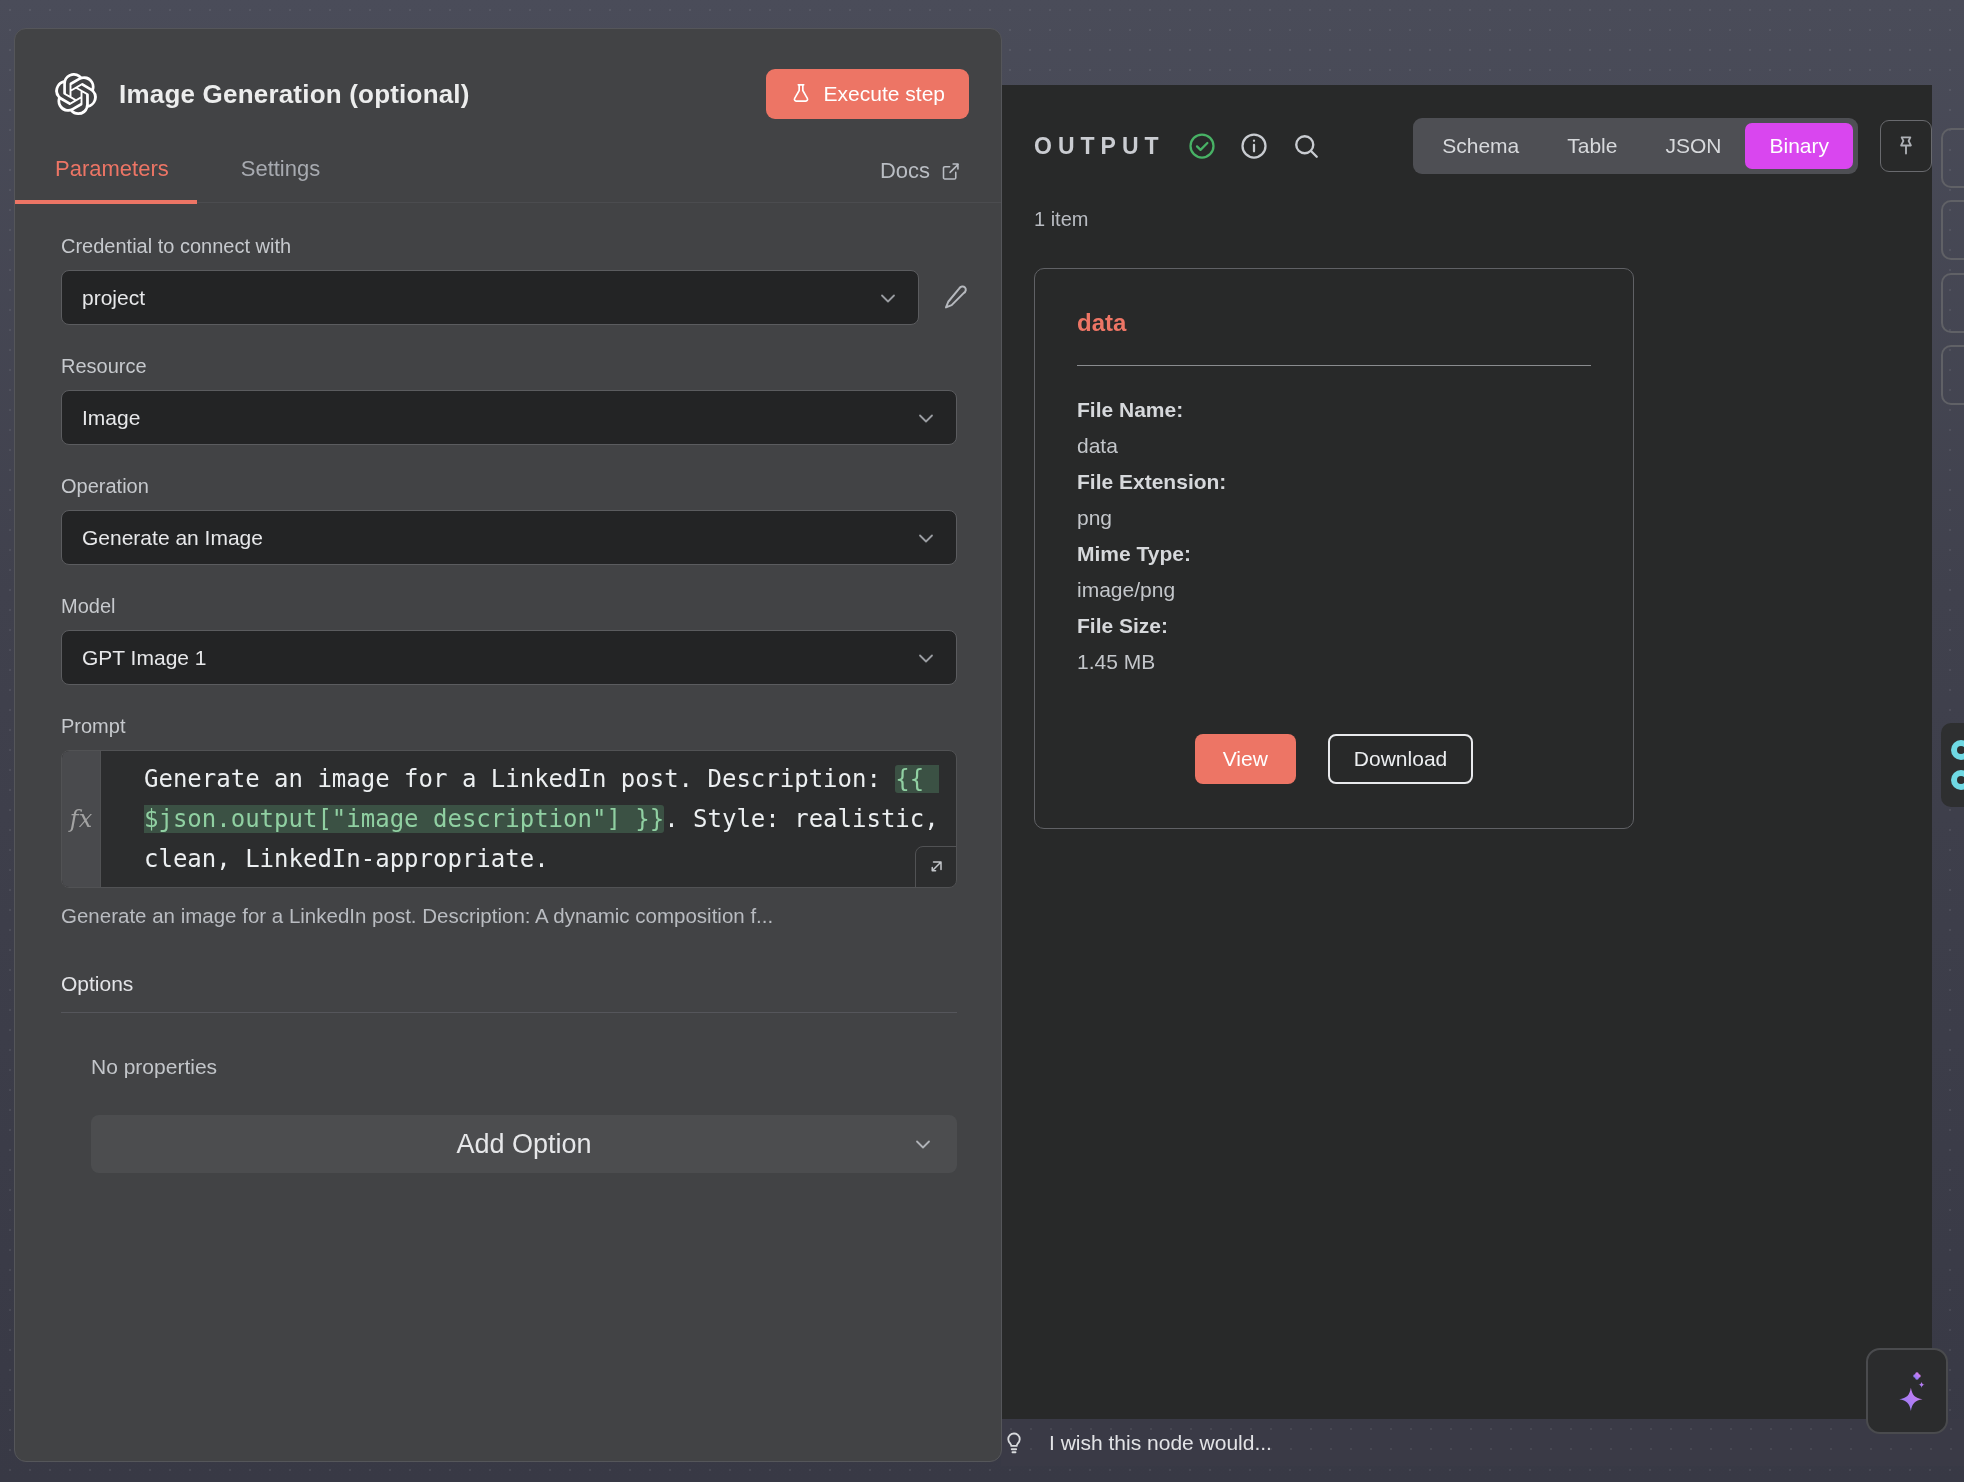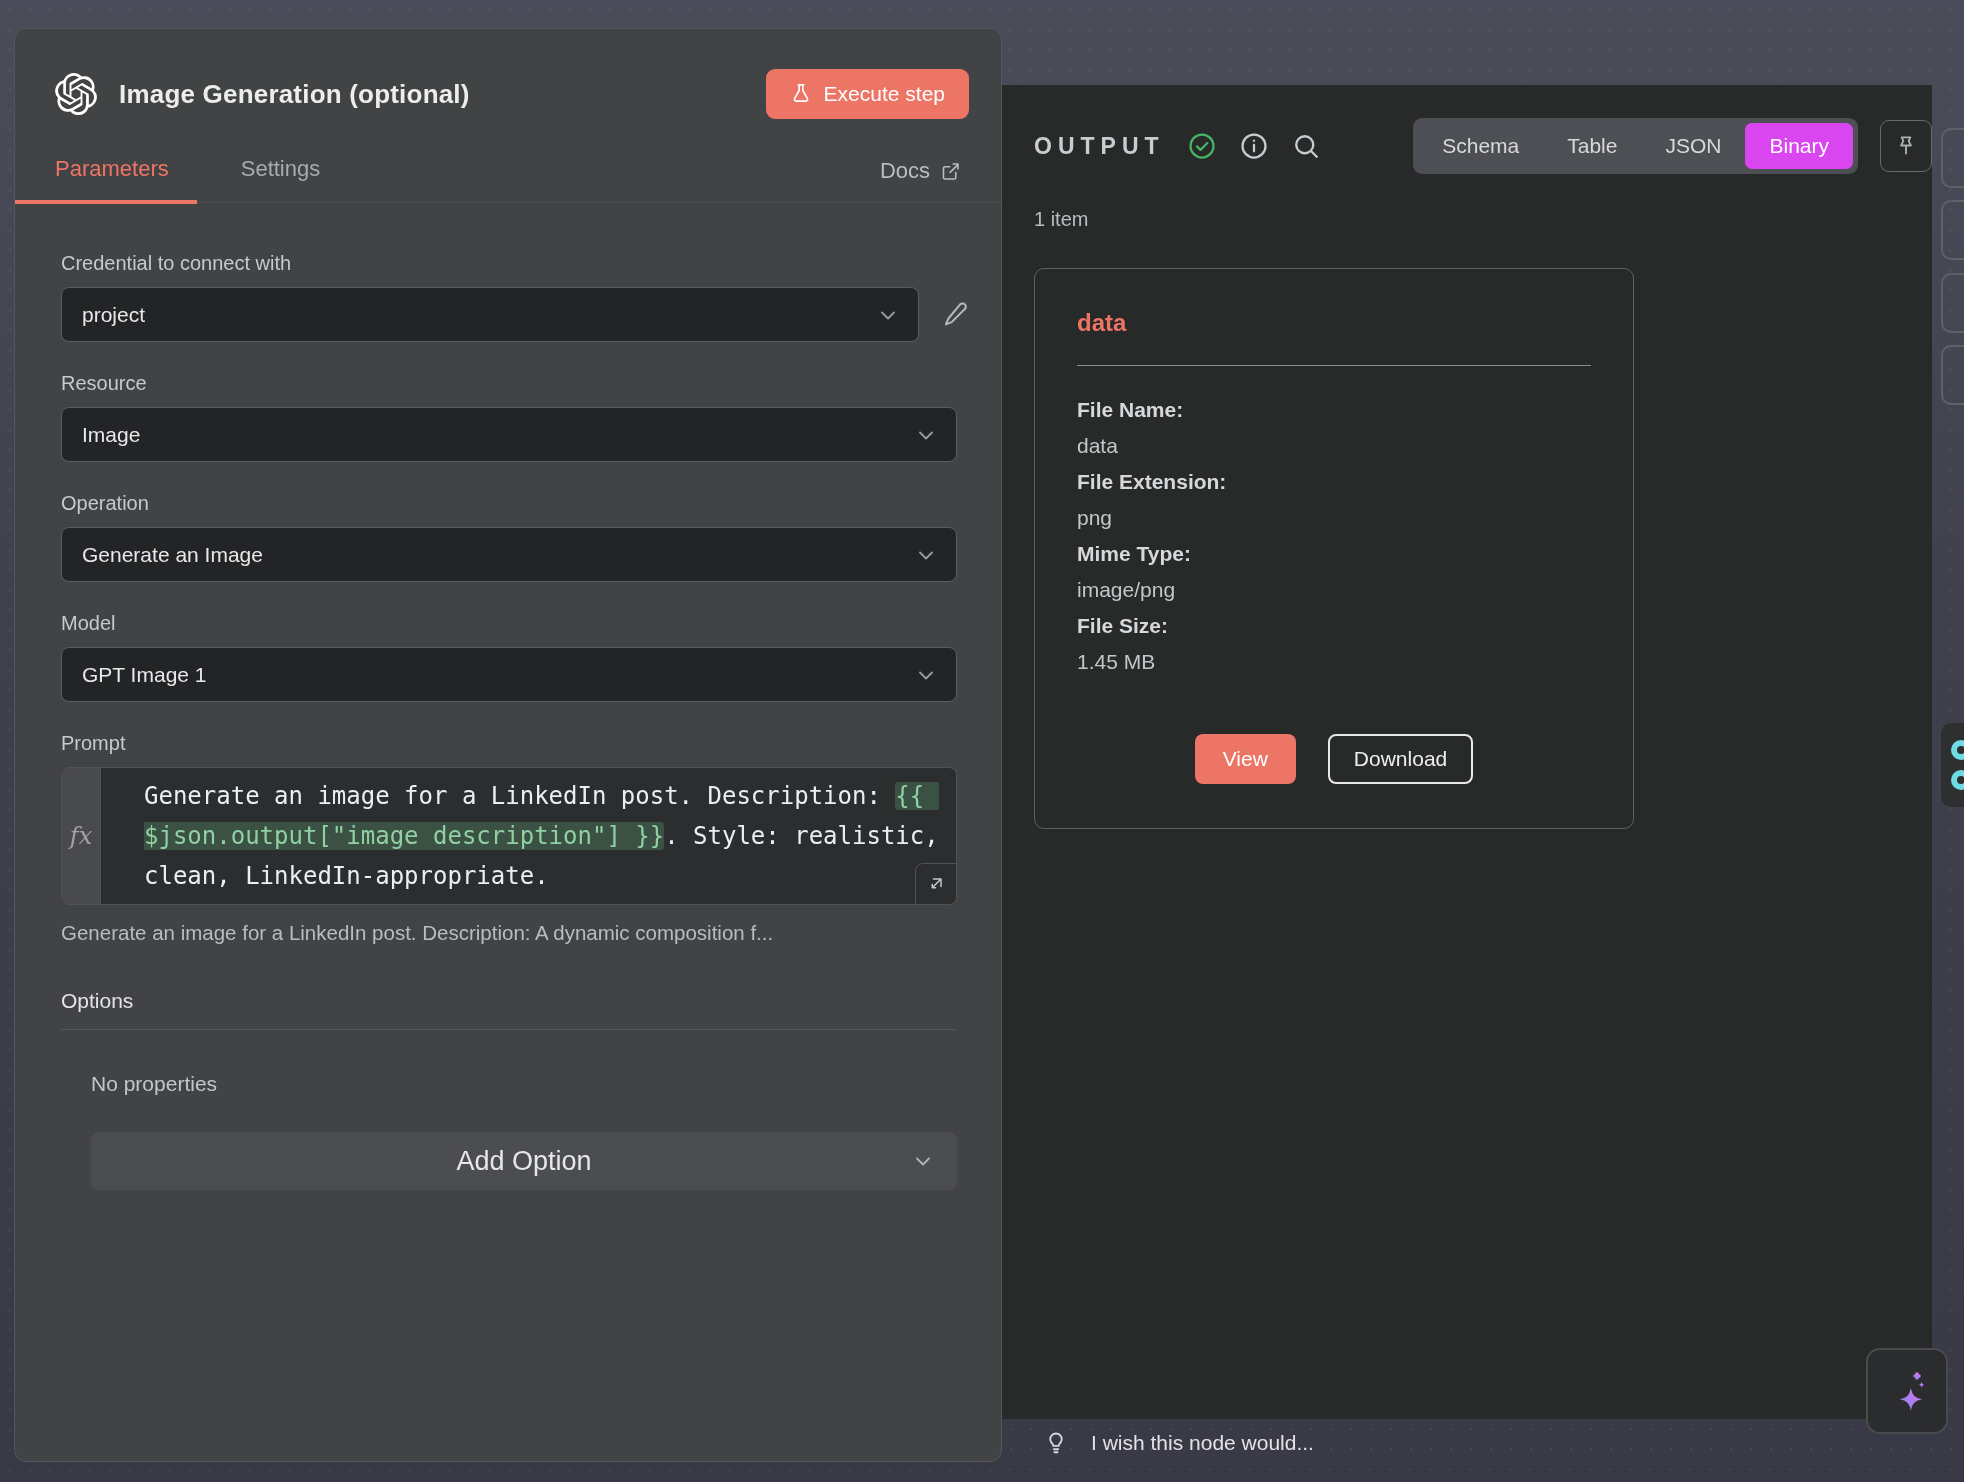--- a/index.html
+++ b/index.html
@@ -33,21 +33,21 @@
     padding:0 40px; height:54px; border-bottom:1px solid #4b4c4f; }
   .tab { font-size:22px; padding-bottom:20px; cursor:pointer; }
   .tab.active { color:#ed7565; font-weight:500; }
   .tab.inactive { color:#a7aab0; margin-left:72px; }
   .tab-underline { position:absolute; left:0; bottom:-2px; width:182px; height:4px; background:#ed7565; }
   .docs-link { margin-left:auto; display:flex; align-items:center; gap:10px;
     color:#b9bdc3; font-size:22px; padding-bottom:18px; cursor:pointer; }
 
   .params-scroll { flex:1; overflow:hidden; padding:30px 44px 0 46px; }
   .field-label { font-size:20px; color:#c6c9cd; margin:30px 0 12px 0; }
-  .field-label.first { margin-top:19px; }
+  .field-label.first { margin-top:2px; }
   .select {
     position:relative; height:55px; background:#232425; border:1px solid #5b5c5f;
     border-radius:8px; display:flex; align-items:center; padding:0 54px 0 20px;
     font-size:21px; color:#e7e8ea; cursor:pointer;
   }
   .select .chev { position:absolute; right:18px; top:50%; transform:translateY(-50%); }
   .cred-row { display:flex; align-items:center; gap:22px; }
   .cred-row .select { flex:0 0 858px; }
 
   
@@ -117,21 +117,21 @@
   .meta .m-value { color:#c3c6ca; display:block; }
   .card-actions { margin-top:54px; display:flex; justify-content:center; gap:32px; }
   .view-btn { background:#ed7565; border:none; color:#fff; border-radius:8px;
     padding:12px 28px; font-size:21px; font-family:inherit; cursor:pointer; }
   .download-btn { background:transparent; border:2px solid #e8e9ec; color:#eceef0;
     border-radius:8px; padding:11px 24px; font-size:21px; font-family:inherit; cursor:pointer; }
 
   
   .wish-bar {
     position:absolute; left:1001px; top:1419px; width:963px; height:47px;
-    background:#3a3a46; display:flex; align-items:center; padding-left:42px; gap:22px;
+    background:#3a3a46; display:flex; align-items:center; gap:22px;
     z-index:2; cursor:text;
   }
   .wish-bar .dots { opacity:.9; }
   .wish-text { font-size:21px; color:#e2e3e6; position:relative; }
 
   
   .ghost-btn {
     position:absolute; left:1941px; width:46px; height:60px;
     border:2px solid #606166; border-radius:10px; background:transparent; z-index:1;
   }

